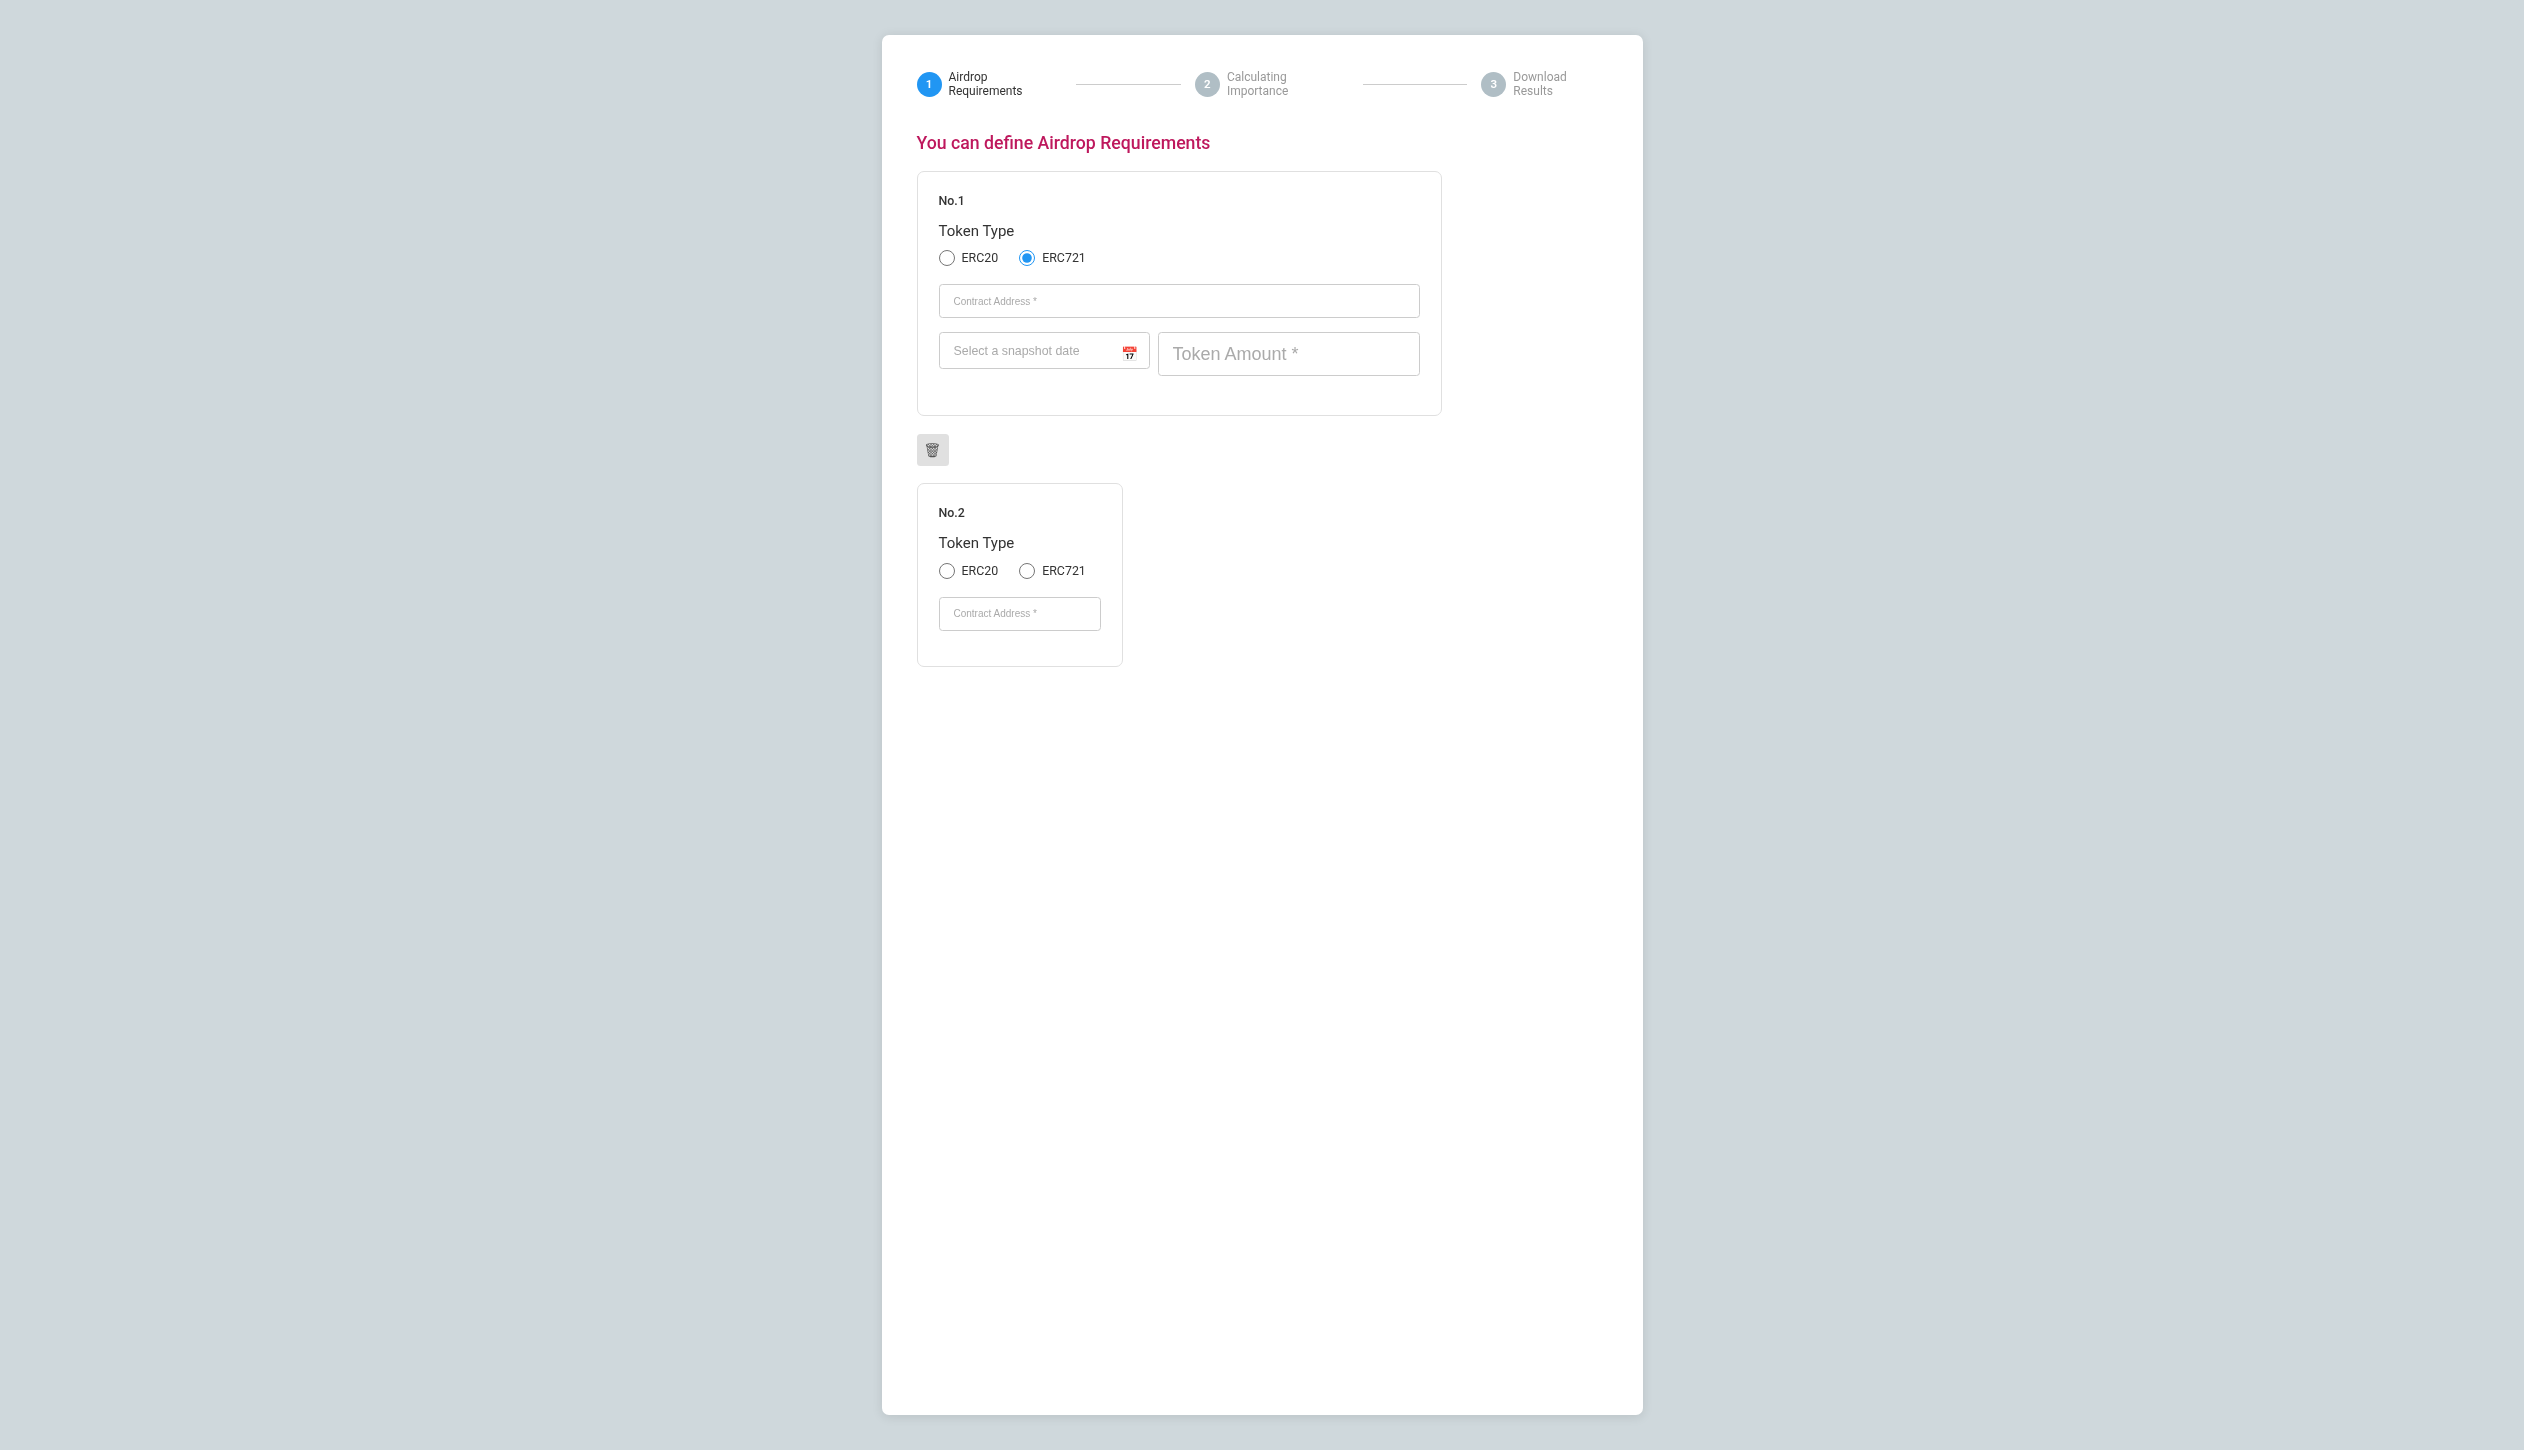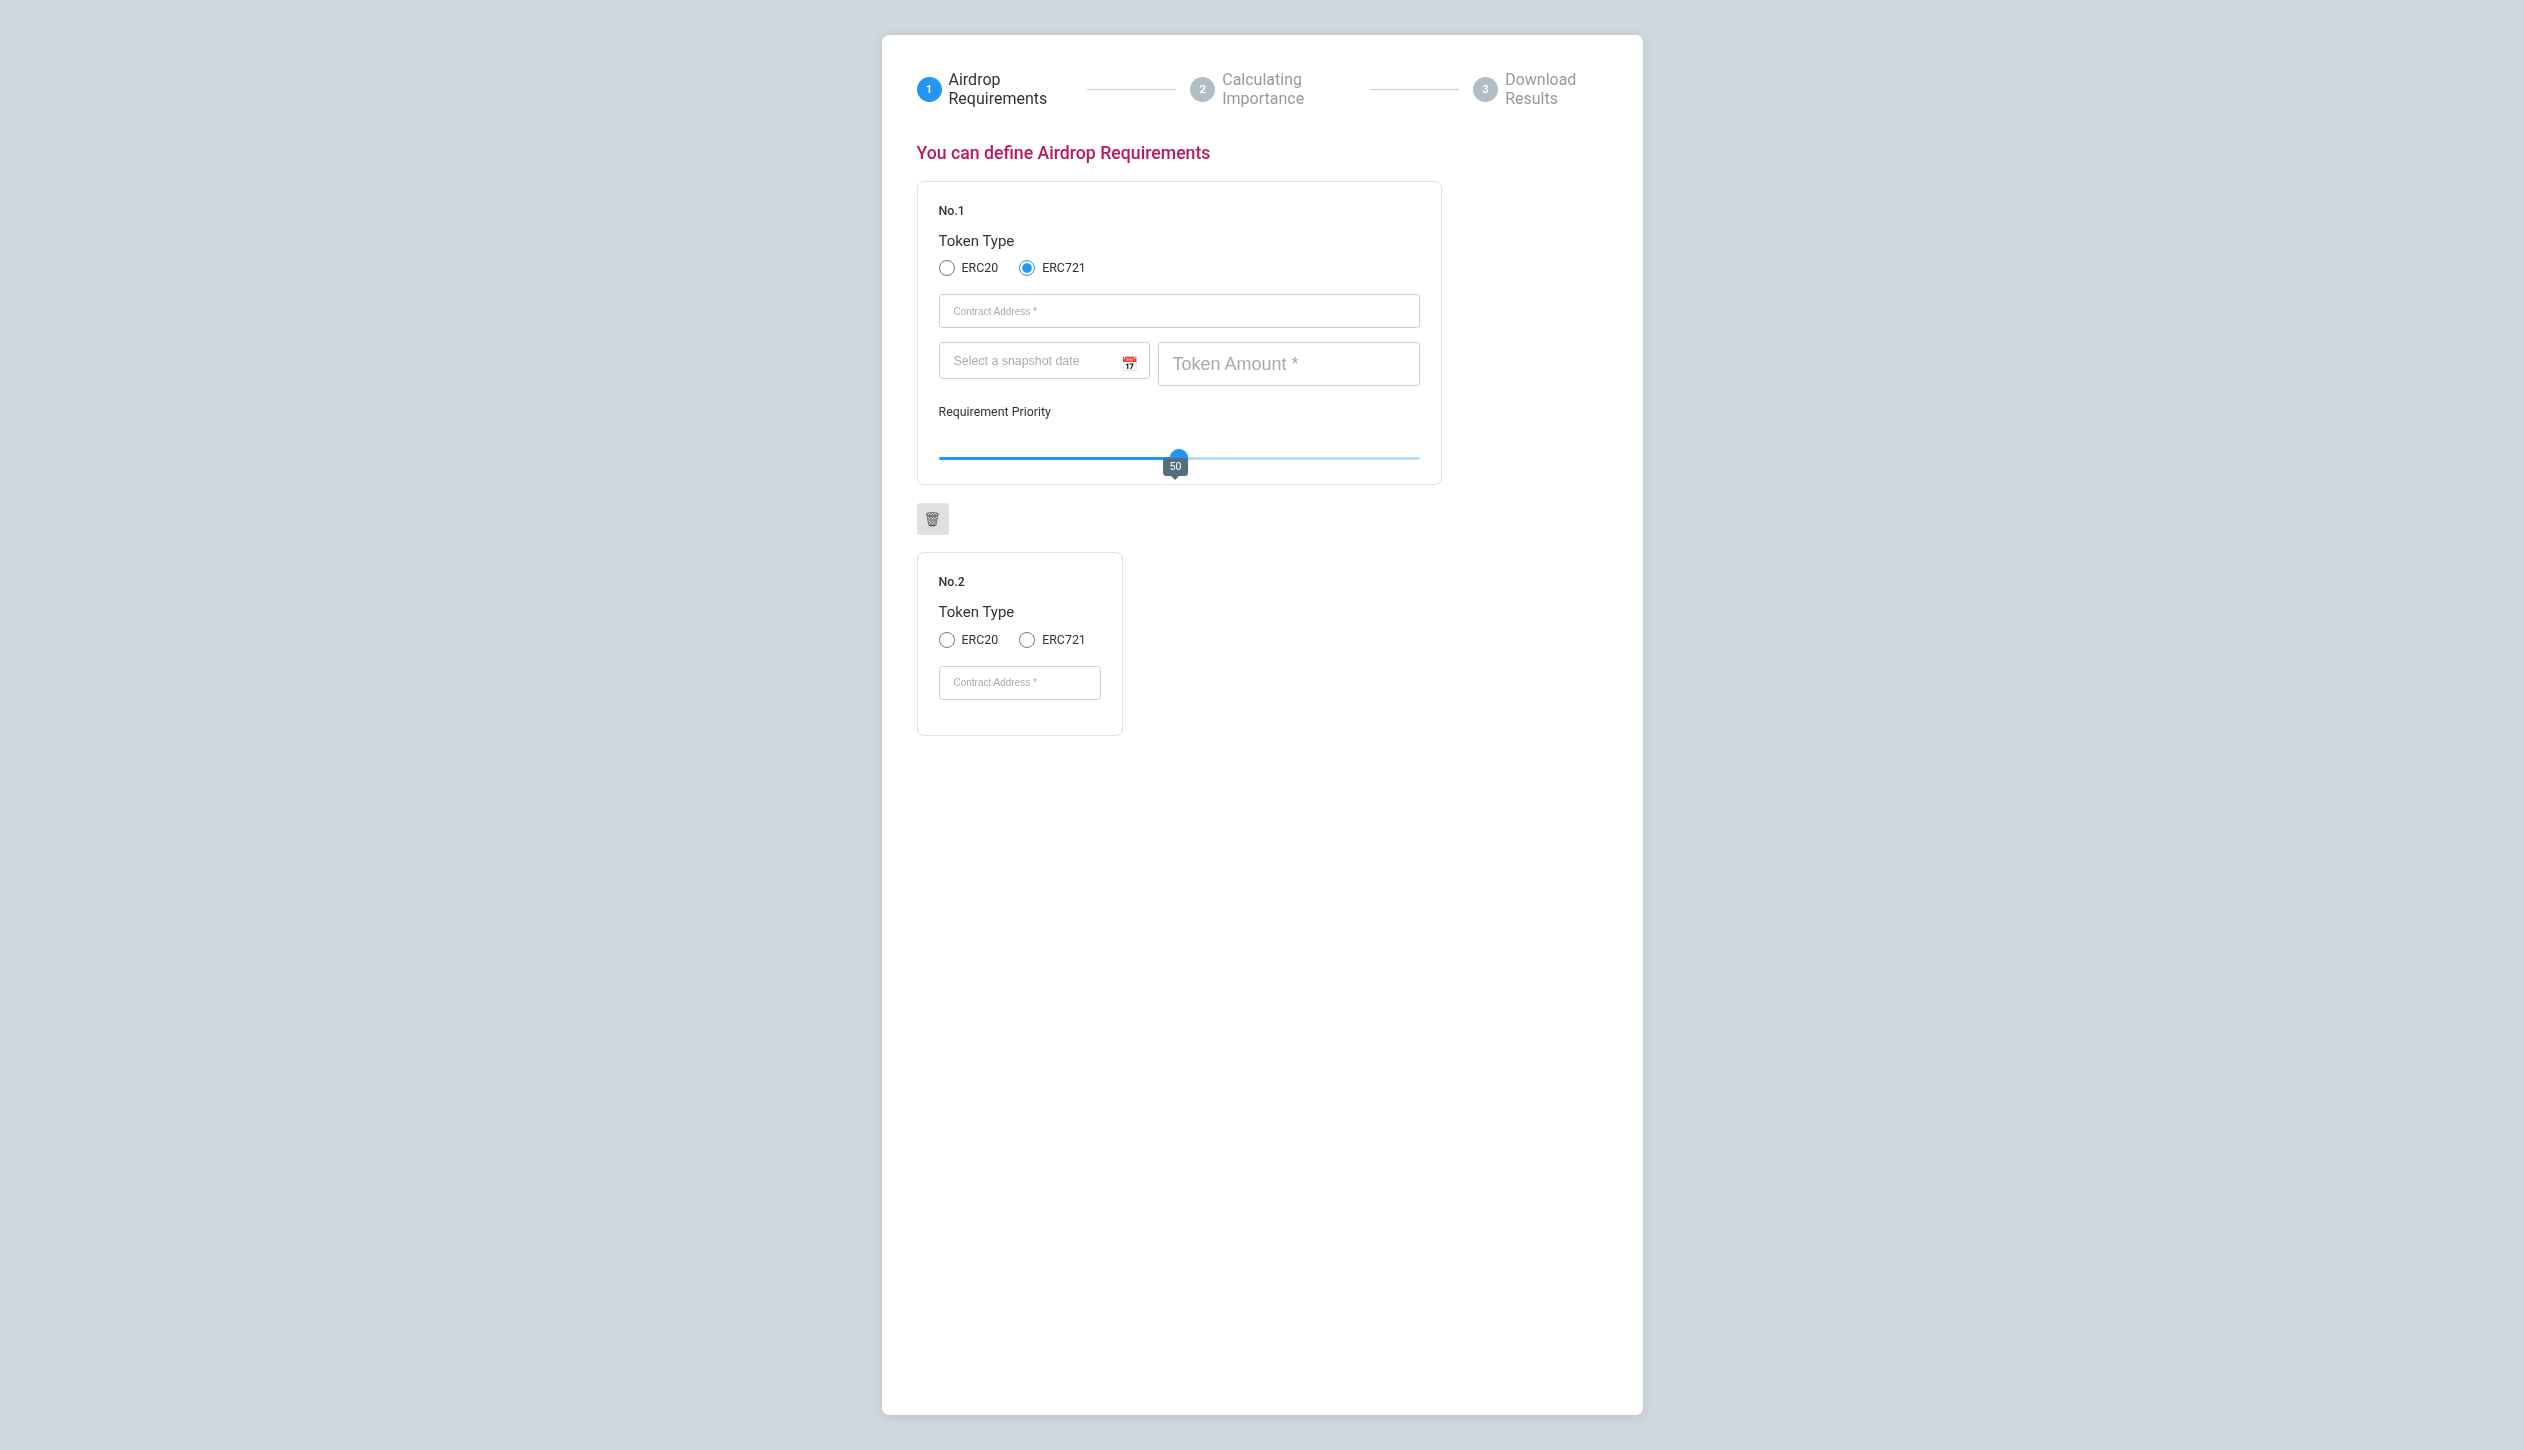--- a/index.html
+++ b/index.html
@@ -64,21 +64,21 @@
       background-color: #2196f3;
       color: #ffffff;
     }
 
     .step-circle.inactive {
       background-color: #b0bec5;
       color: #ffffff;
     }
 
     .step-label {
-      font-size: 16px;
+      font-size: 12px;
       color: #333;
     }
 
     .step-label.inactive {
       color: #999;
     }
 
     .step-connector {
       width: 106px;
       height: 0.9px;
@@ -350,27 +350,20 @@
       <input type="text" class="text-input" placeholder="Contract Address *" style="">
 
       <div class="input-row">
         <div class="date-input-wrapper">
           <input type="text" class="date-input" placeholder="Select a snapshot date" style="">
           <span class="calendar-icon">📅</span>
         </div>
         <input type="text" class="amount-input" placeholder="Token Amount *" style="">
       </div>
 
-      <div class="slider-section">
-        <div class="slider-label">Requirement Priority</div>
-        <div style="position:relative; padding-top: 7px;">
-          <div class="slider-tooltip">50</div>
-          <input type="range" class="slider-input" min="0" max="100" value="50" style="">
-        </div>
-      </div>
 
     </div>
 
     <button class="delete-btn">
       <span>🗑</span>
     </button>
   </div>
 
   <div class="requirement-card-wrapper">
     <div class="requirement-card">

